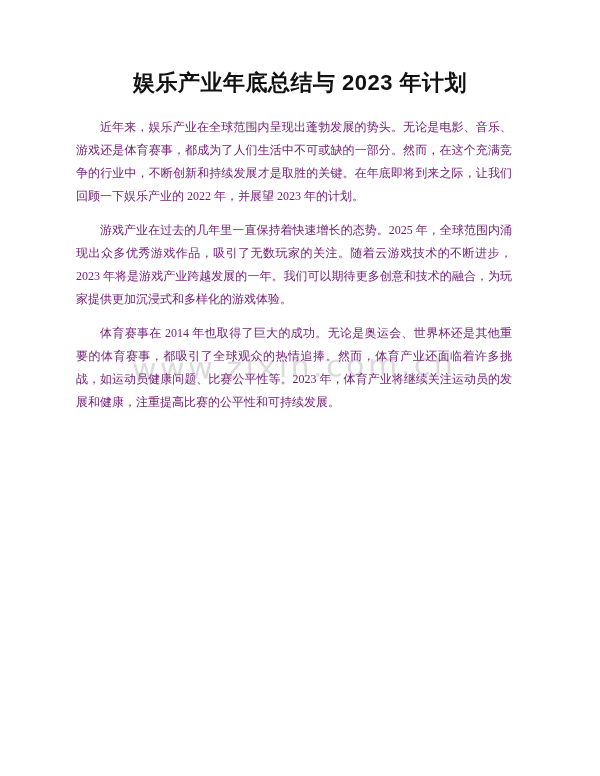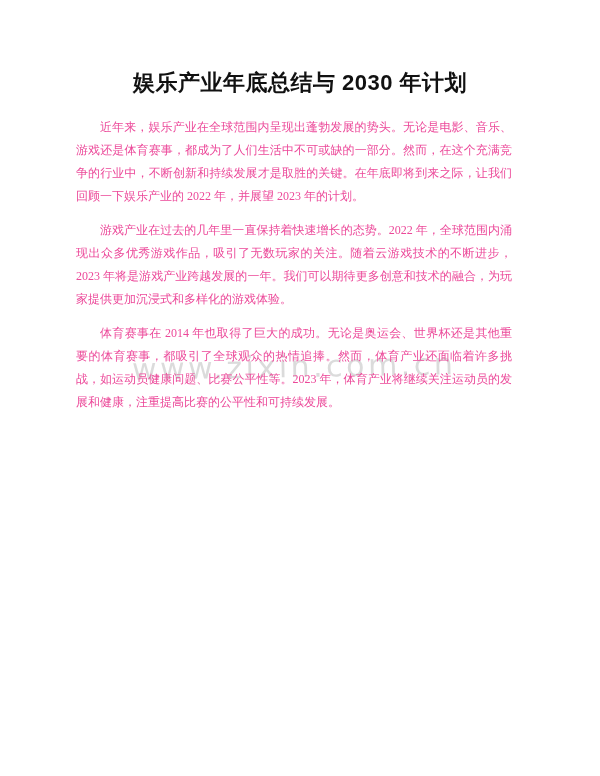--- a/index.html
+++ b/index.html
@@ -29,21 +29,21 @@
   }
   .doc-body {
     position: relative;
     z-index: 2;
     margin: 18px 88px 0 76px;
   }
   .doc-body p {
     margin: 0 0 11px 0;
     font-size: 12px;
     line-height: 23px;
-    color: #ec4899;
+    color: #701a75;
     text-align: justify;
     text-indent: 2em;
     word-break: normal;
   }
   .watermark {
     position: absolute;
     left: 132px;
     top: 349px;
     z-index: 1;
     font-family: "DejaVu Sans", "Liberation Sans", sans-serif;
@@ -56,21 +56,21 @@
     pointer-events: none;
   }
 </style>
 </head>
 <body>
 
 <div class="page">
 
   <div class="watermark">www.zixin.com.cn</div>
 
-  <h1 class="doc-title">娱乐产业年底总结与 2030 年计划</h1>
+  <h1 class="doc-title">娱乐产业年底总结与 2023 年计划</h1>
 
   <div class="doc-body">
     <p>近年来，娱乐产业在全球范围内呈现出蓬勃发展的势头。无论是电影、音乐、游戏还是体育赛事，都成为了人们生活中不可或缺的一部分。然而，在这个充满竞争的行业中，不断创新和持续发展才是取胜的关键。在年底即将到来之际，让我们回顾一下娱乐产业的 2022 年，并展望 2023 年的计划。</p>
-    <p>游戏产业在过去的几年里一直保持着快速增长的态势。2022 年，全球范围内涌现出众多优秀游戏作品，吸引了无数玩家的关注。随着云游戏技术的不断进步，2023 年将是游戏产业跨越发展的一年。我们可以期待更多创意和技术的融合，为玩家提供更加沉浸式和多样化的游戏体验。</p>
+    <p>游戏产业在过去的几年里一直保持着快速增长的态势。2025 年，全球范围内涌现出众多优秀游戏作品，吸引了无数玩家的关注。随着云游戏技术的不断进步，2023 年将是游戏产业跨越发展的一年。我们可以期待更多创意和技术的融合，为玩家提供更加沉浸式和多样化的游戏体验。</p>
     <p>体育赛事在 2014 年也取得了巨大的成功。无论是奥运会、世界杯还是其他重要的体育赛事，都吸引了全球观众的热情追捧。然而，体育产业还面临着许多挑战，如运动员健康问题、比赛公平性等。2023 年，体育产业将继续关注运动员的发展和健康，注重提高比赛的公平性和可持续发展。</p>
   </div>
 
 </div>
 
 </body></html>

